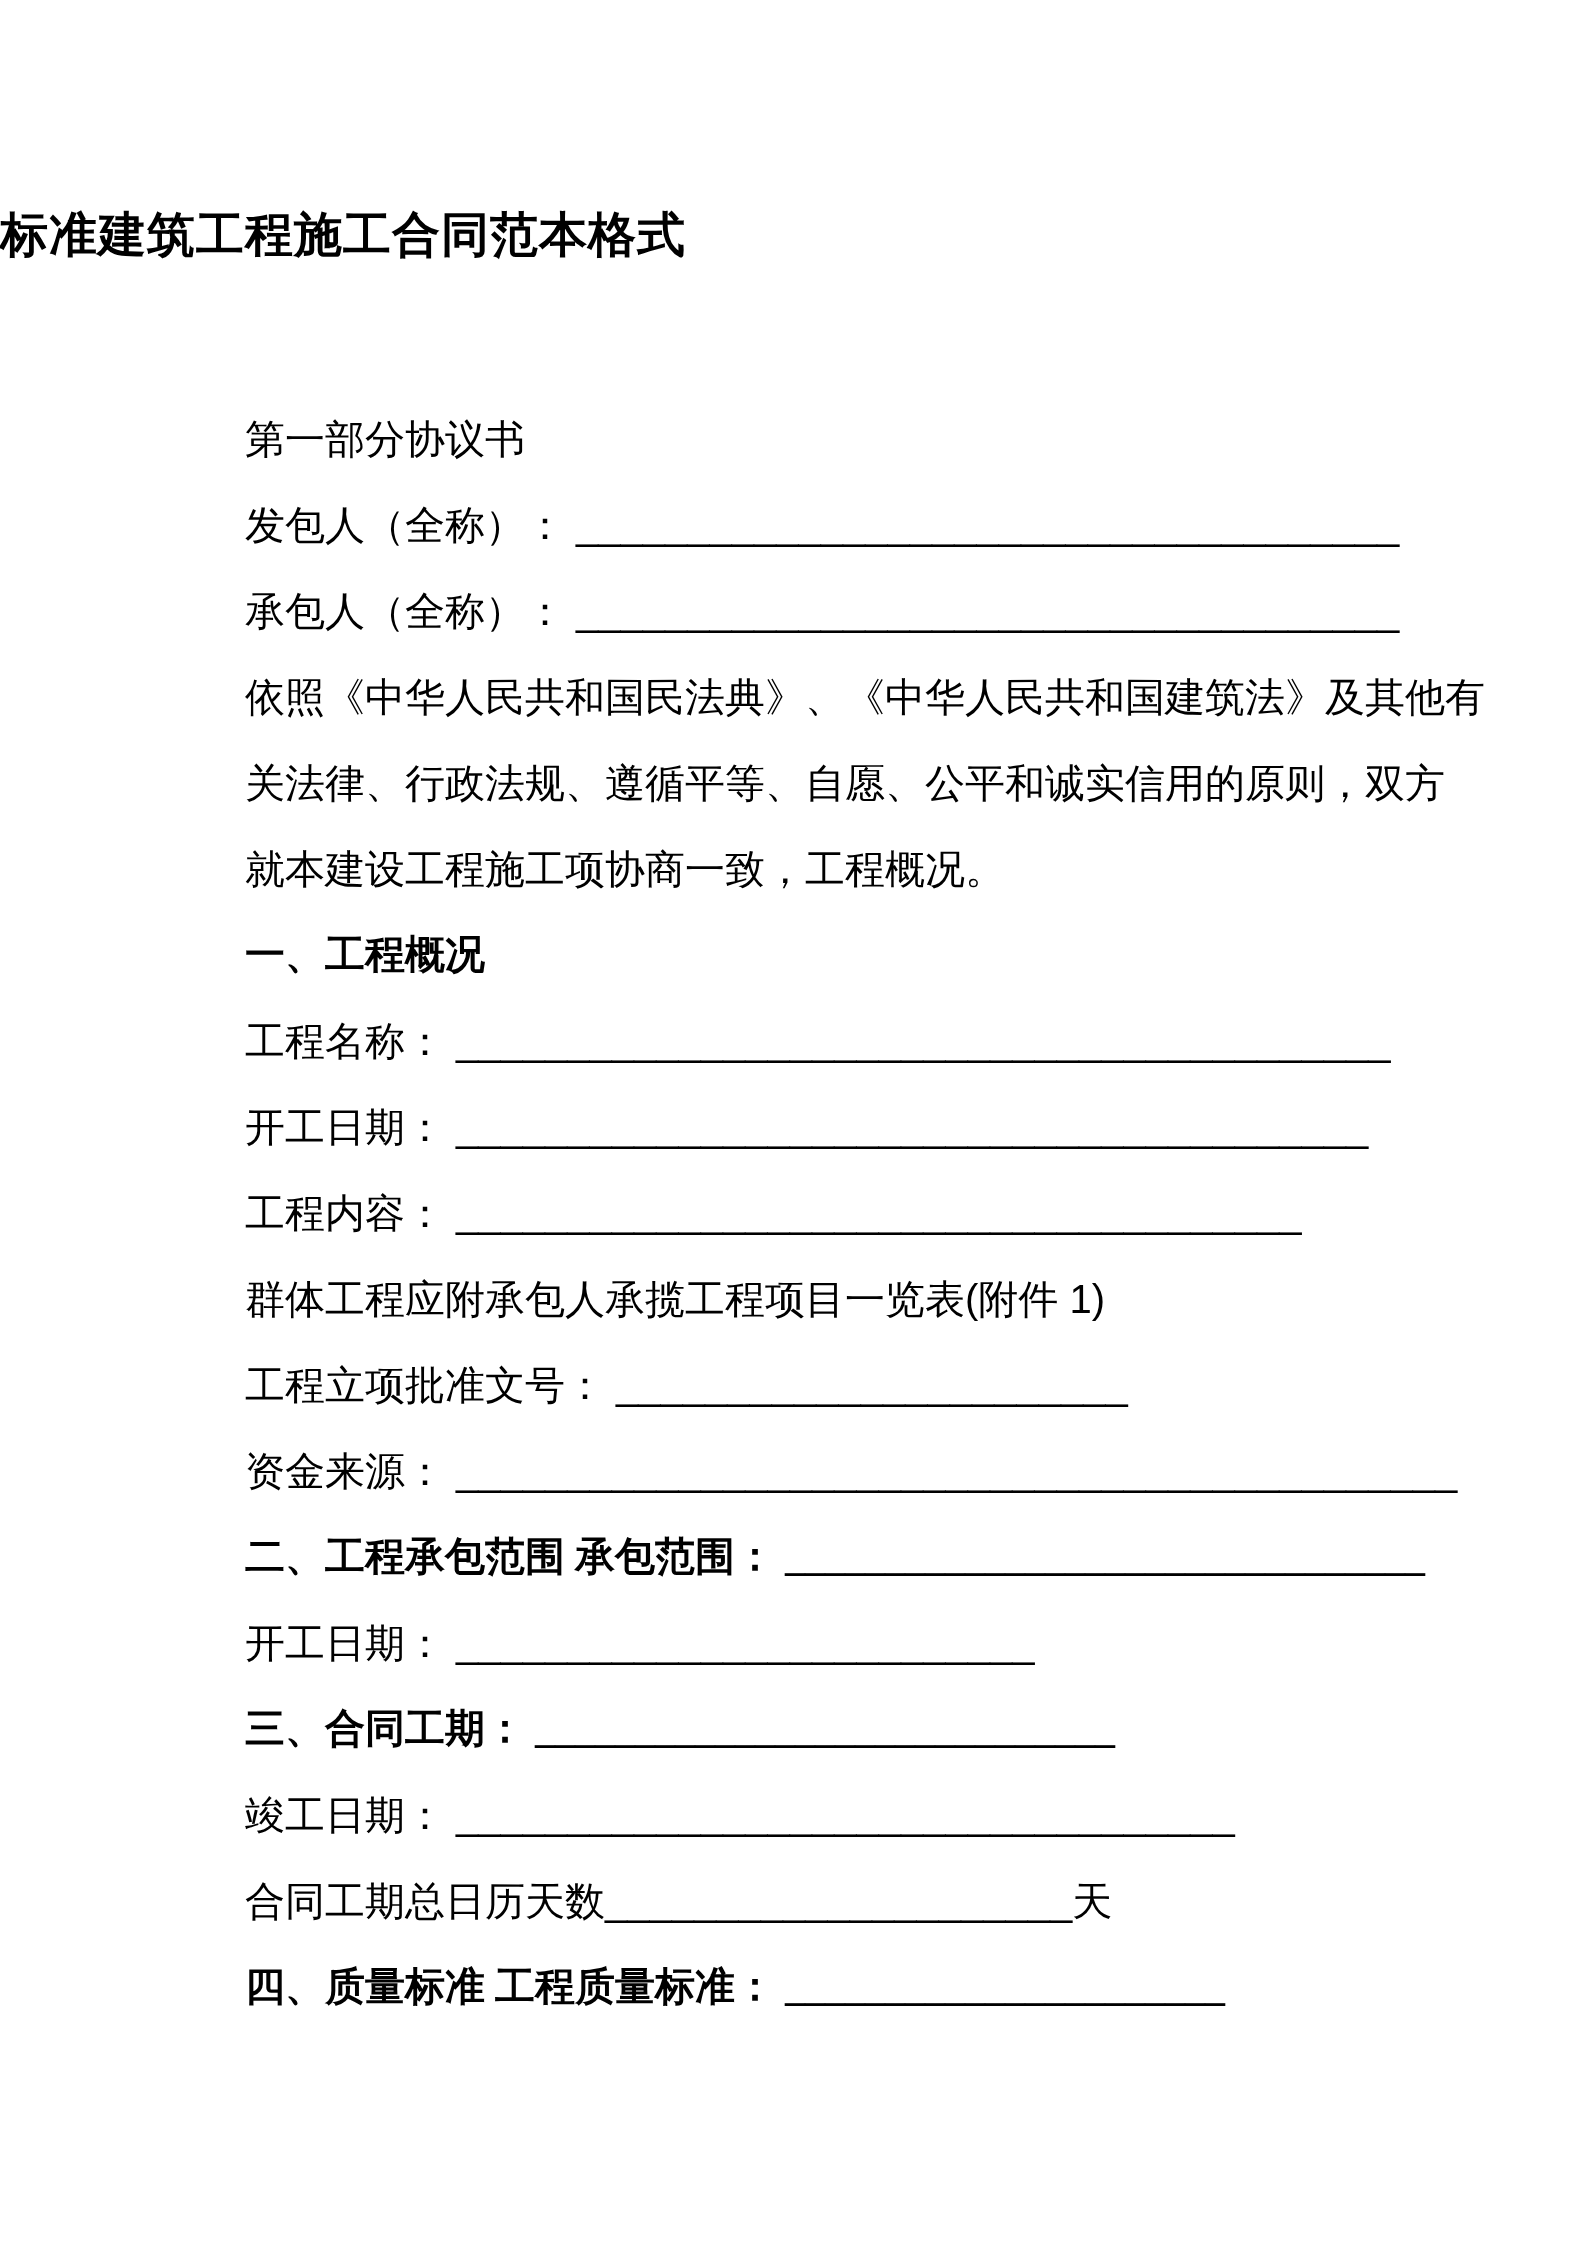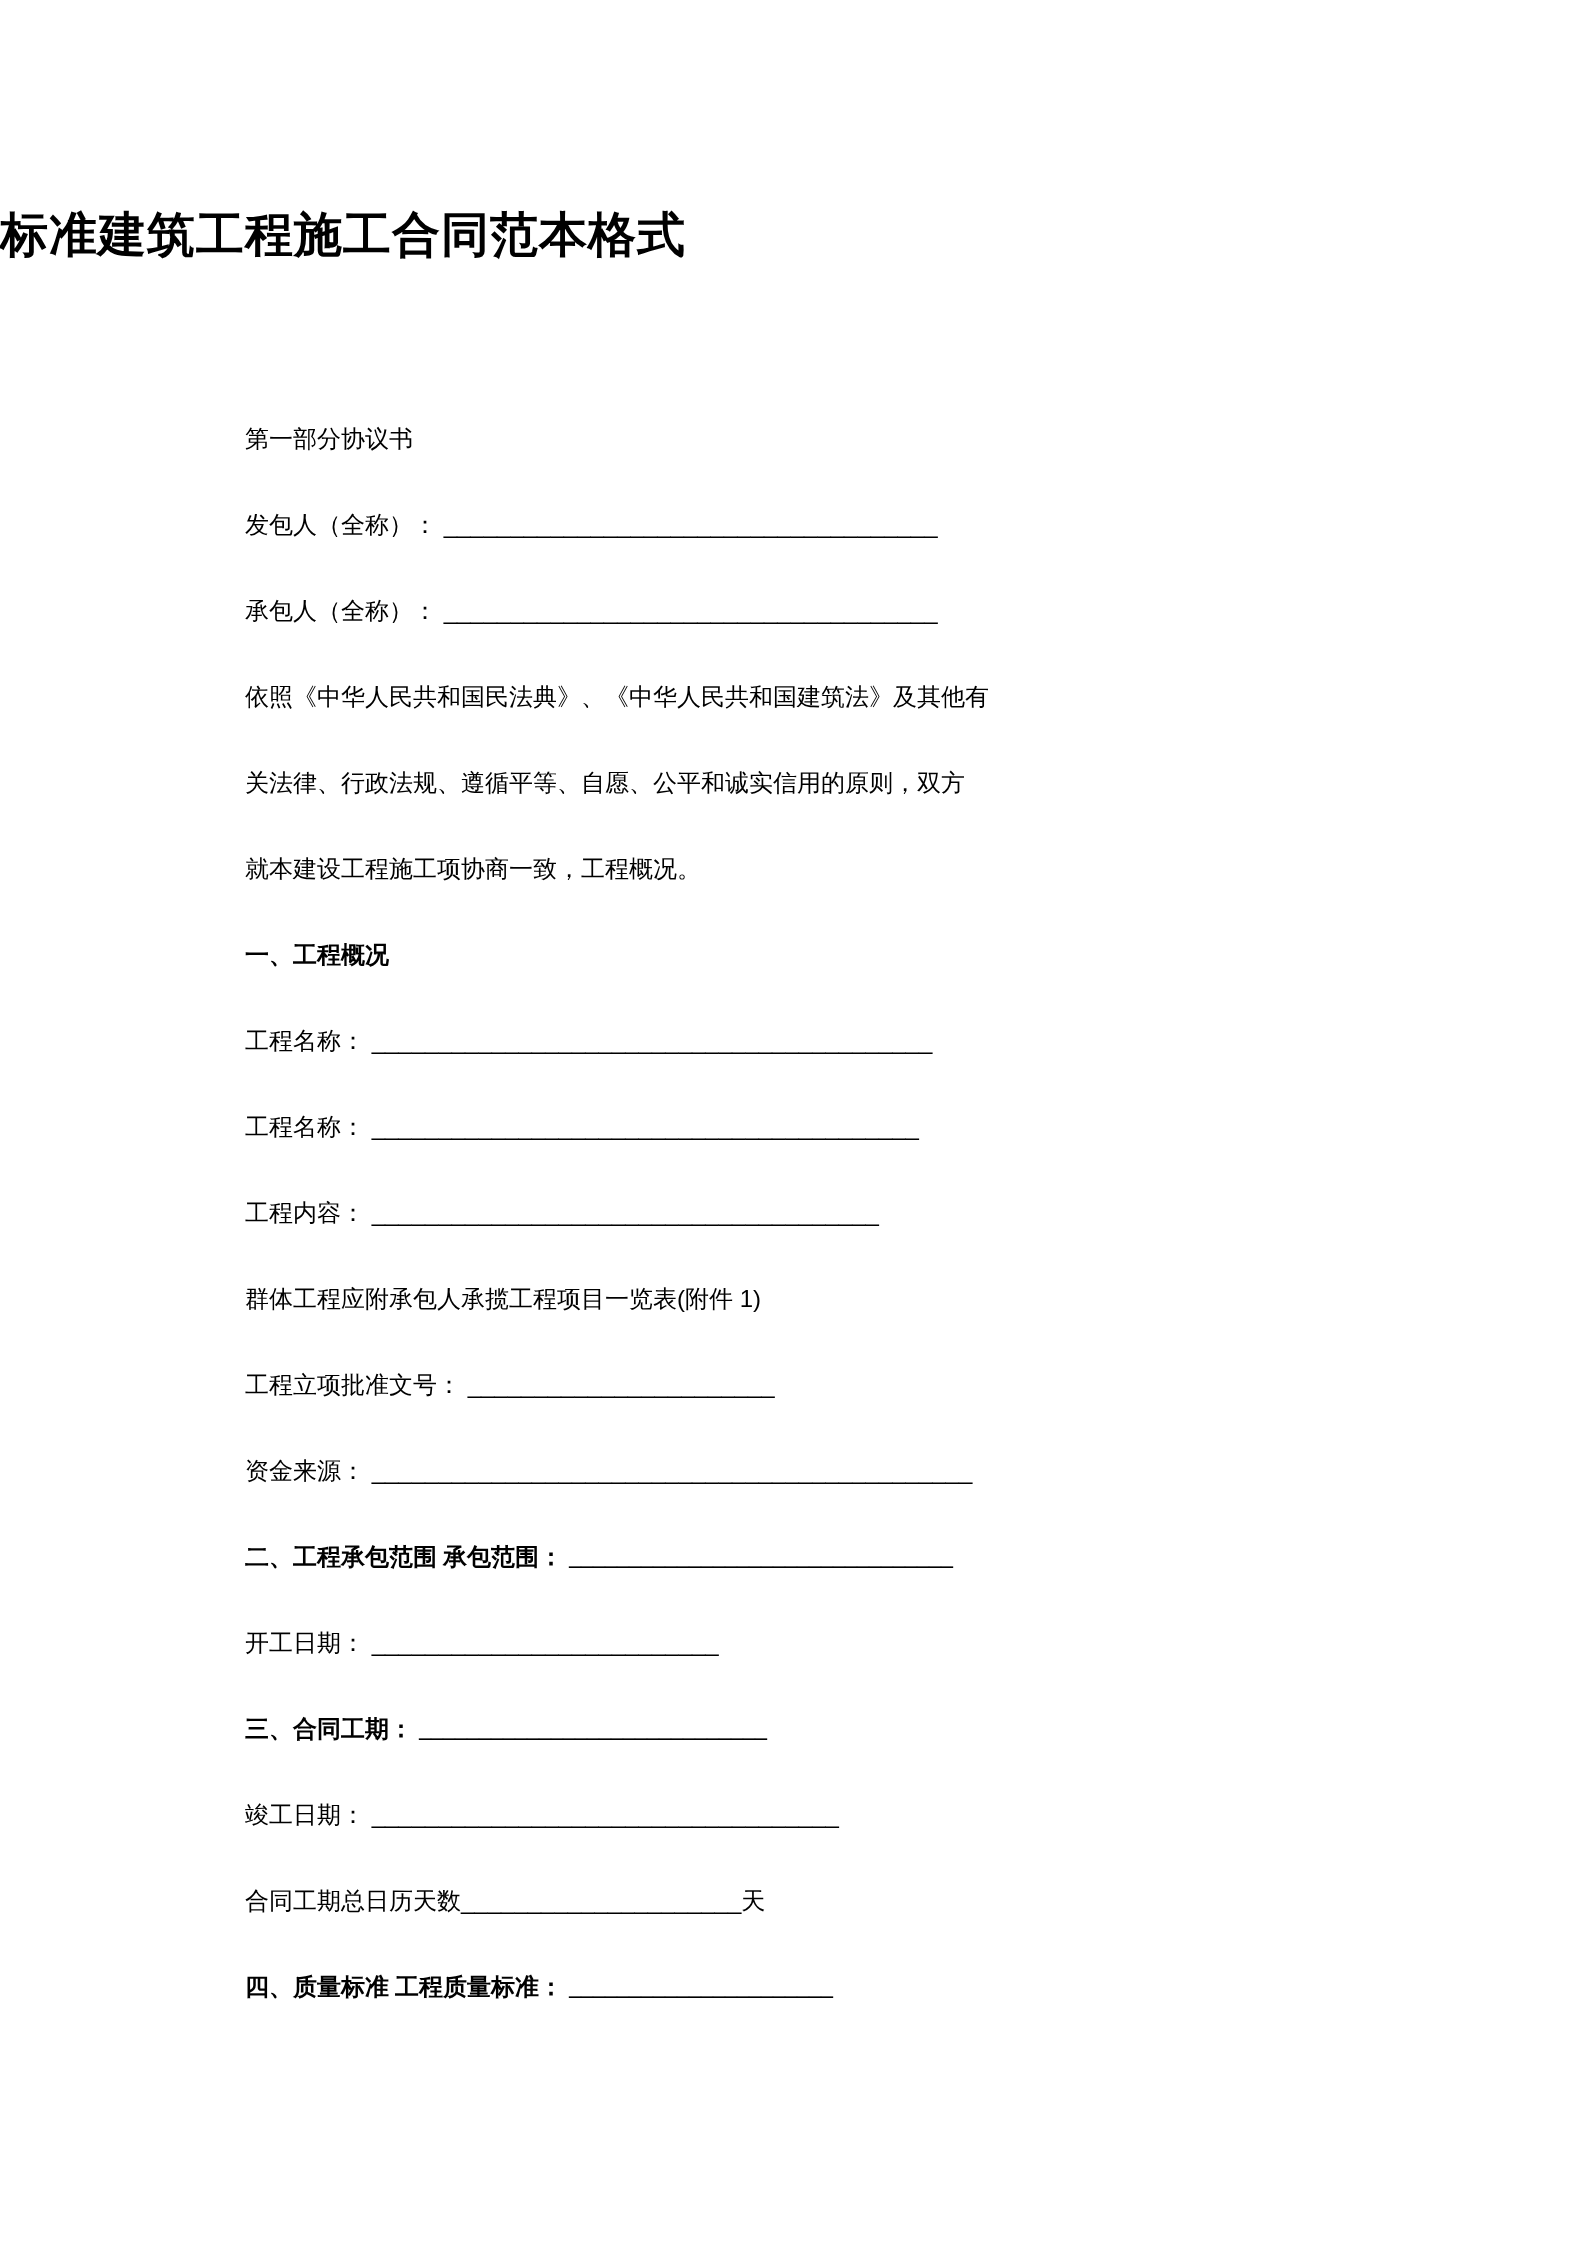--- a/index.html
+++ b/index.html
@@ -28,21 +28,21 @@
     font-weight: bold;
     letter-spacing: 1px;
     white-space: nowrap;
   }
   .content {
     margin-top: 131px;
     margin-left: 245px;
     width: 1180px;
   }
   .line {
-    font-size: 24px;
+    font-size: 40px;
     height: 86px;
     line-height: 86px;
     white-space: nowrap;
     letter-spacing: 0;
   }
   .bold {
     font-weight: bold;
     font-family: Liberation Serif, serif;
   }
 </style>
@@ -56,21 +56,21 @@
   <div class="content">
 
     <div class="line">第一部分协议书</div>
     <div class="line">发包人（全称）： _____________________________________</div>
     <div class="line">承包人（全称）： _____________________________________</div>
     <div class="line">依照《中华人民共和国民法典》、《中华人民共和国建筑法》及其他有</div>
     <div class="line">关法律、行政法规、遵循平等、自愿、公平和诚实信用的原则，双方</div>
     <div class="line">就本建设工程施工项协商一致，工程概况。</div>
     <div class="line bold">一、工程概况</div>
     <div class="line">工程名称： __________________________________________</div>
-    <div class="line">工程名称： _________________________________________</div>
+    <div class="line">开工日期： _________________________________________</div>
     <div class="line">工程内容： ______________________________________</div>
     <div class="line">群体工程应附承包人承揽工程项目一览表(附件 1)</div>
     <div class="line">工程立项批准文号： _______________________</div>
     <div class="line">资金来源： _____________________________________________</div>
     <div class="line bold">二、工程承包范围 承包范围： ________________________________</div>
     <div class="line">开工日期： __________________________</div>
     <div class="line bold">三、合同工期： _____________________________</div>
     <div class="line">竣工日期： ___________________________________</div>
     <div class="line">合同工期总日历天数_____________________天</div>
     <div class="line bold">四、质量标准 工程质量标准： ______________________</div>

